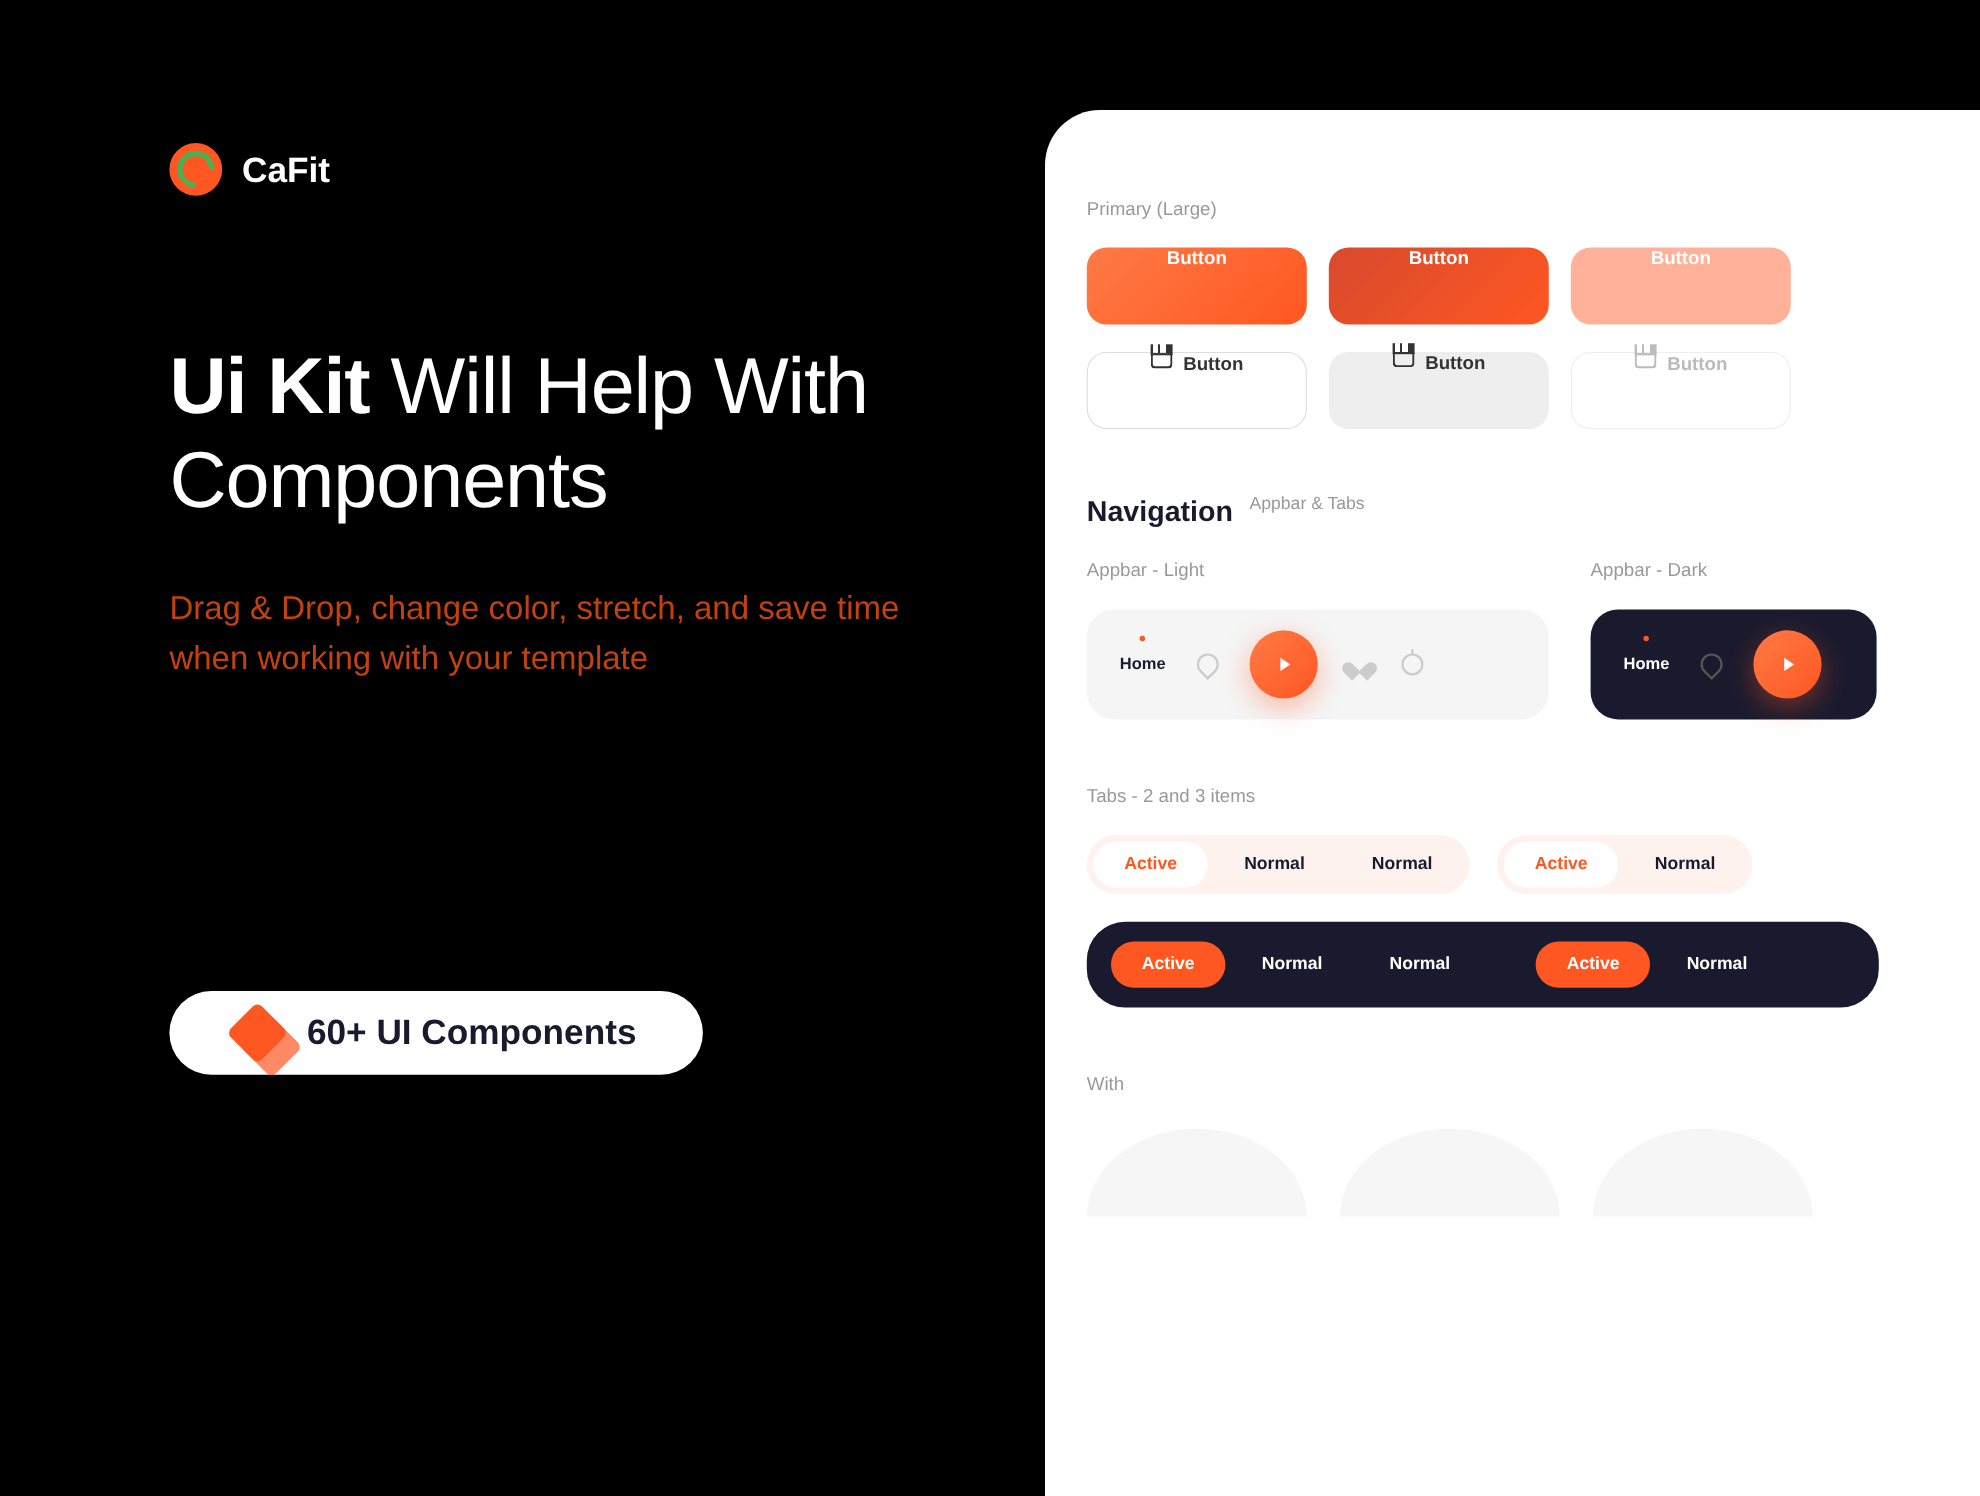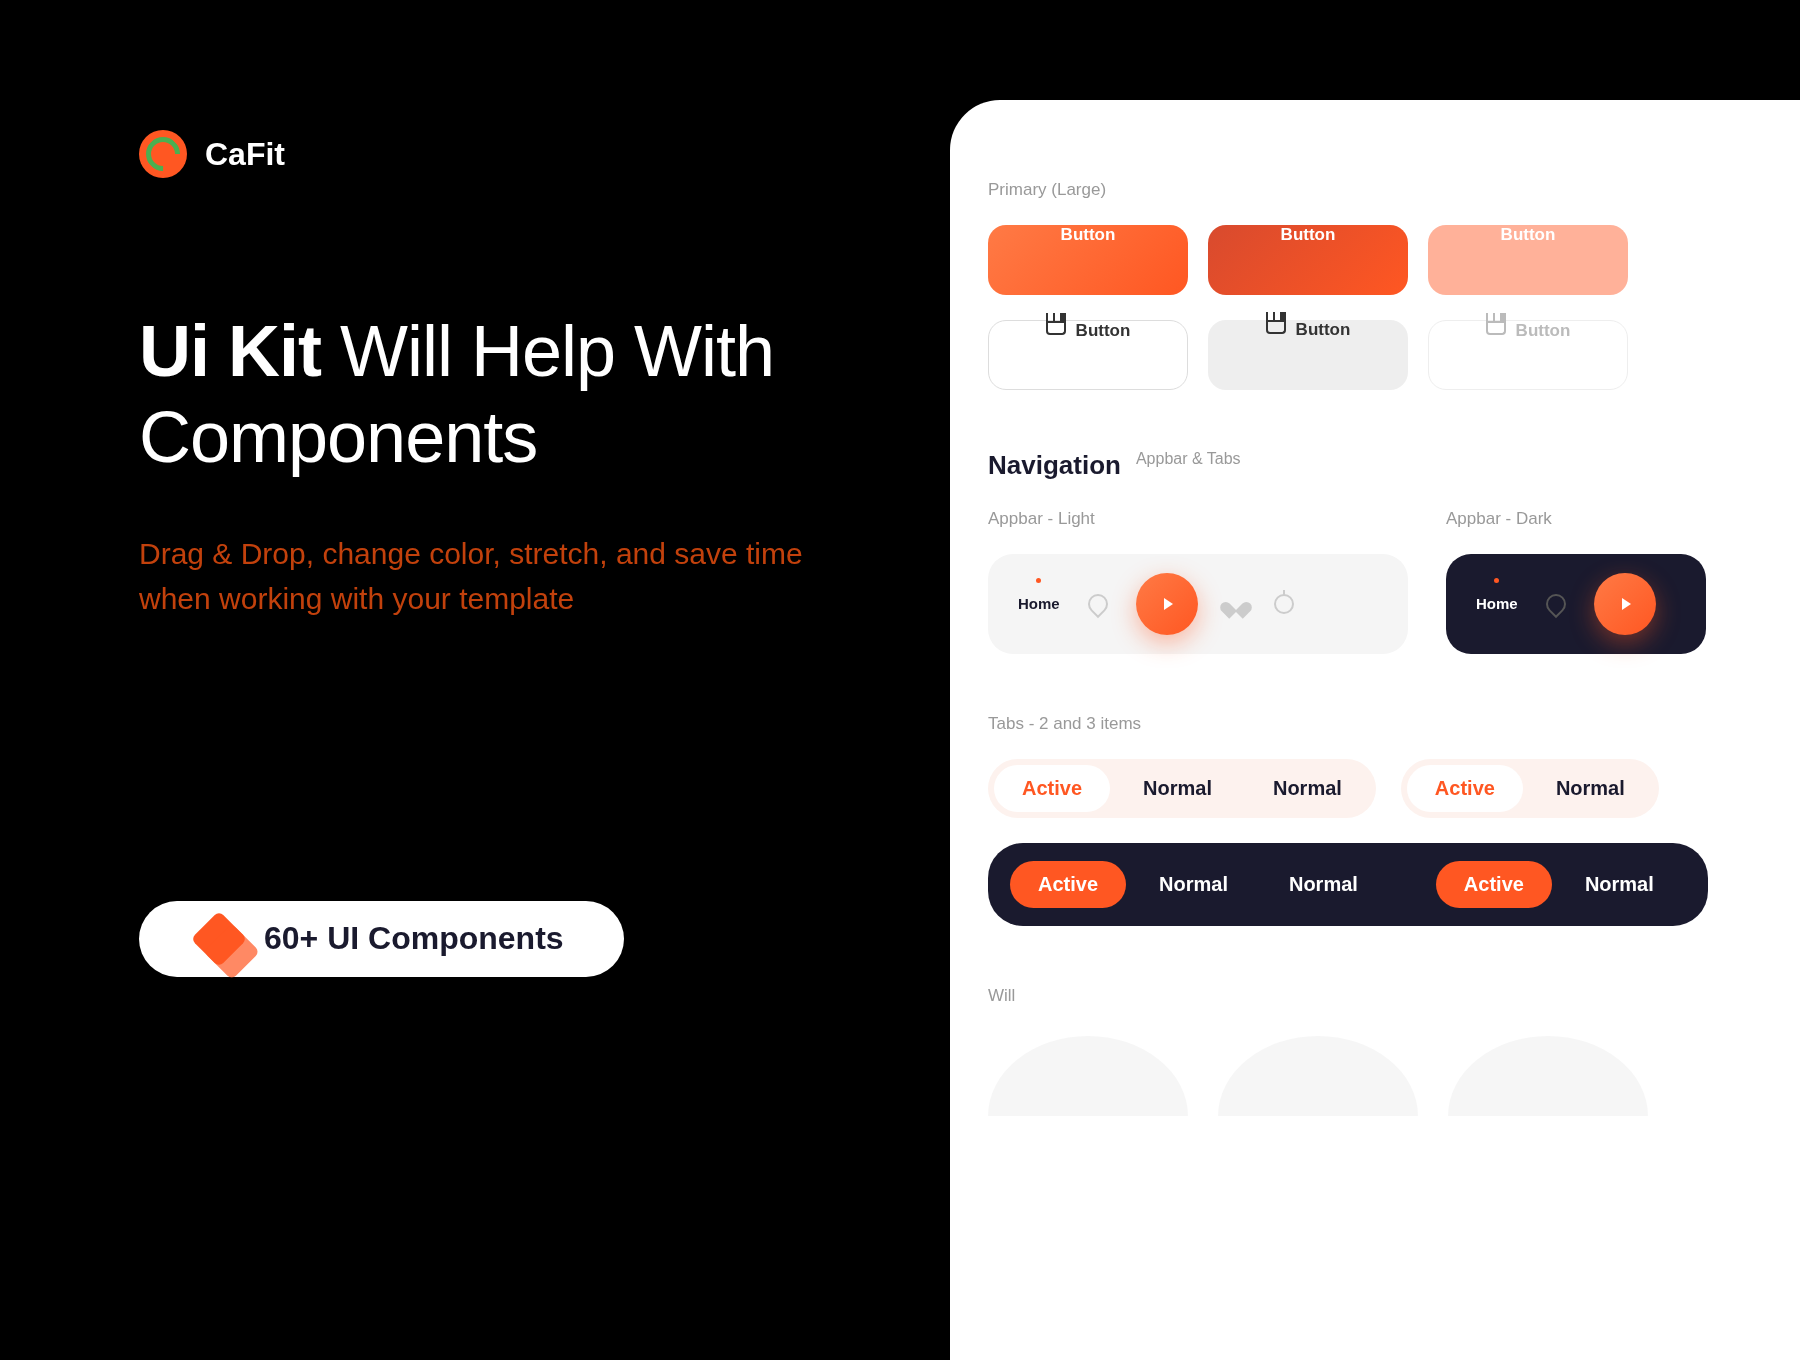--- a/index.html
+++ b/index.html
@@ -1,17 +1,17 @@
 <!DOCTYPE html>
 <html><head>
 <meta charset="utf-8">
 <style>
 *{margin:0;padding:0;box-sizing:border-box}
 body{width:1800px;height:1360px;background:#000;font-family:-apple-system,BlinkMacSystemFont,'Segoe UI',sans-serif;overflow:hidden;position:relative}
-.left{position:absolute;left:139px;top:130px;width:700px}
+.left{position:absolute;left:154px;top:130px;width:700px}
 .logo{display:flex;align-items:center;gap:18px;margin-bottom:130px}
 .logo-icon{width:48px;height:48px;border-radius:50%;background:#ff5722;display:flex;align-items:center;justify-content:center;position:relative}
 .logo-icon::after{content:'';width:24px;height:24px;border-radius:50%;border:5px solid #4caf50;border-right-color:transparent;transform:rotate(45deg)}
 .logo-text{color:#fff;font-size:32px;font-weight:700}
 .headline{color:#fff;font-size:72px;font-weight:400;line-height:1.2;margin-bottom:50px;letter-spacing:-1px}
 .headline b{font-weight:700}
 .subtitle{color:#c2410c;font-size:30px;line-height:1.5;margin-bottom:280px}
 .badge{background:#fff;border-radius:60px;padding:18px 60px;display:inline-flex;align-items:center;gap:25px}
 .badge-icon{width:40px;height:40px;background:#ff5722;transform:rotate(45deg);border-radius:6px;position:relative}
 .badge-icon::after{content:'';position:absolute;width:40px;height:40px;background:#ff5722;border-radius:6px;right:-18px;opacity:.7}
@@ -46,21 +46,21 @@
 .heart{width:20px;height:18px;position:relative}
 .heart::before,.heart::after{content:'';position:absolute;width:11px;height:16px;background:#ccc;border-radius:11px 11px 0 0;top:0}
 .heart::before{left:0;transform:rotate(-45deg);transform-origin:100% 100%}
 .heart::after{left:9px;transform:rotate(45deg);transform-origin:0 100%}
 .appbar-dark .nav-icon{border-color:#555}
 .robot{width:20px;height:20px;border:2px solid #ccc;border-radius:50%;position:relative}
 .robot::after{content:'';position:absolute;top:-6px;left:50%;width:2px;height:5px;background:#ccc;transform:translateX(-50%)}
 .tabs-wrap{display:flex;gap:25px;margin-bottom:25px}
 .tabs{border-radius:30px;padding:6px;display:flex;gap:5px}
 .tabs-light{background:#fdf2ee}
-.tab{padding:12px 28px;border-radius:25px;font-size:20px;font-weight:700}
+.tab{padding:12px 28px;border-radius:25px;font-size:16px;font-weight:700}
 .tab-active-light{background:#fff;color:#ff5722}
 .tab-normal-light{color:#1a1a2e}
 .tab-active-dark{background:#ff5722;color:#fff}
 .tab-normal-dark{color:#fff}
 .tabs-dark-wrap{background:#1a1a2e;border-radius:35px;padding:18px 22px;display:flex;gap:50px;margin-bottom:60px;width:720px}
 .tabs-inner{display:flex;gap:5px}
 .maps-label{color:#999;font-size:17px;margin-bottom:30px}
 .maps-row{display:flex;gap:30px}
 .map{width:200px;height:80px;background:#f0f0f0;border-radius:50% 50% 0 0 / 100% 100% 0 0;opacity:.6}
 </style>
@@ -151,19 +151,19 @@
       <div class="tab tab-active-dark">Active</div>
       <div class="tab tab-normal-dark">Normal</div>
       <div class="tab tab-normal-dark">Normal</div>
     </div>
     <div class="tabs-inner">
       <div class="tab tab-active-dark">Active</div>
       <div class="tab tab-normal-dark">Normal</div>
     </div>
   </div>
 
-  <div class="maps-label">Will</div>
+  <div class="maps-label">With</div>
   <div class="maps-row">
     <div class="map"></div>
     <div class="map"></div>
     <div class="map"></div>
   </div>
 </div>
 
 </body></html>

